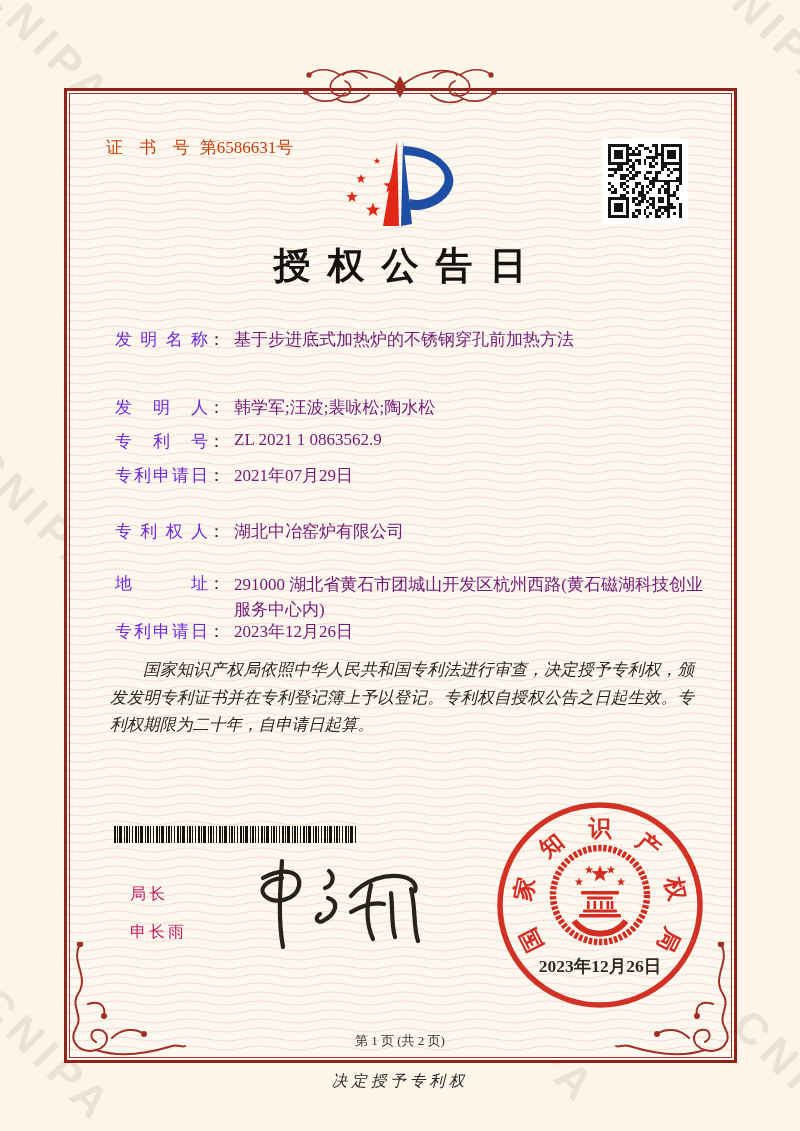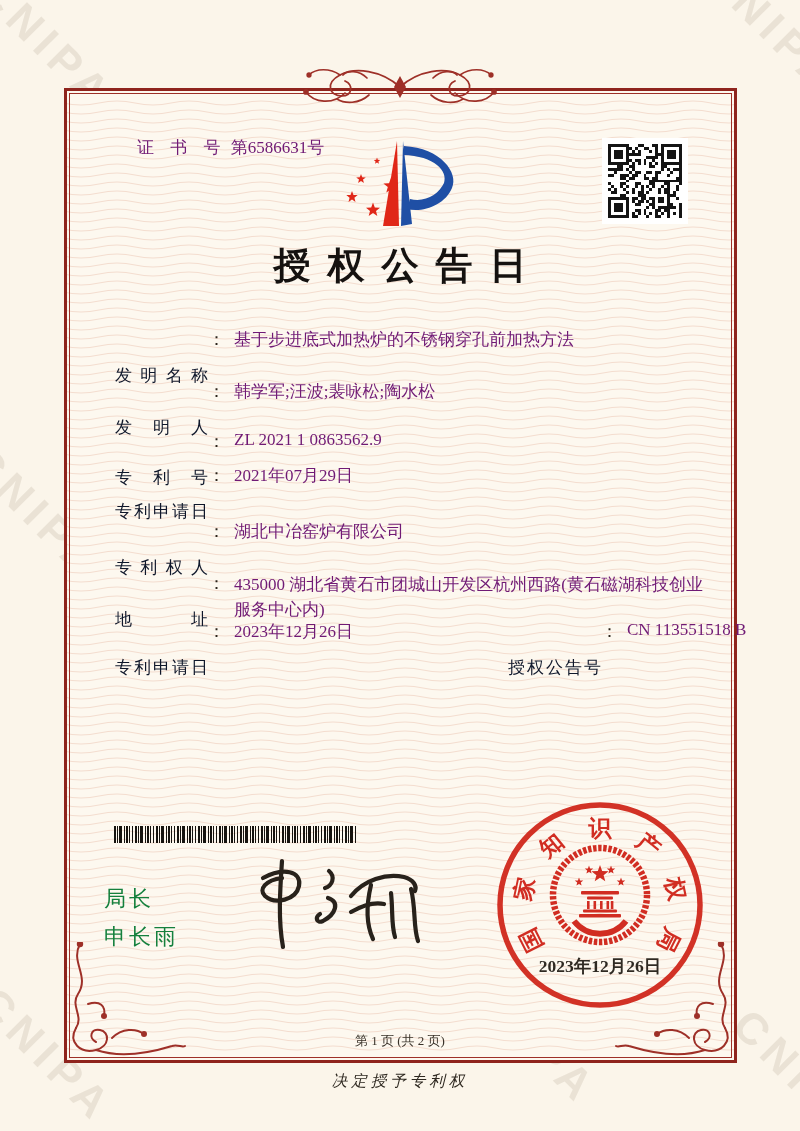--- a/index.html
+++ b/index.html
@@ -25,55 +25,55 @@
     border:3px solid #8f241d;box-sizing:border-box;
     background:#fdf8ef;
   }
   #frame-inner{
     position:absolute;left:2px;top:2px;right:2px;bottom:2px;
     border:1px solid #9e3028;
   }
   #waves{position:absolute;left:0;top:0;width:100%;height:100%;overflow:hidden;}
   
   #cert-no{
-    position:absolute;left:106px;top:136px;font-size:17px;color:#701a75;margin-left:31px;
+    position:absolute;left:106px;top:136px;font-size:17px;color:#c2410c;
   }
   #cert-no .sp{letter-spacing:6px;}
   
   #title{
     position:absolute;left:0;top:241px;width:800px;text-align:center;
     font-size:37px;font-weight:bold;letter-spacing:17px;text-indent:17px;color:#151210;
   }
   
   #qr-wrap{position:absolute;left:602px;top:138px;width:86px;height:86px;background:#ffffff;}
   #qr-wrap svg{position:absolute;left:6px;top:6px;}
   
   .row{position:absolute;left:115px;font-size:17px;white-space:nowrap;color:#2b241b;}
   .f-label{
     display:inline-block;width:93px;text-align:justify;text-align-last:justify;
-    vertical-align:top;color:#0f172a;margin-top:36px;
+    vertical-align:top;color:#6d28d9;
   }
   .colon{display:inline-block;vertical-align:top;margin-right:9px;}
   .f-value{display:inline-block;vertical-align:top;color:#701a75;}
   .f-value.wrap{white-space:normal;width:472px;line-height:25px;}
   .row2col{position:absolute;left:393px;top:0;}
   
   #paras{
     position:absolute;left:110px;top:656px;width:584px;
     font-size:16.5px;line-height:27.5px;font-style:italic;
     text-align:justify;color:#2a241c;
   }
   #paras p{margin:0 0 9px 0;text-indent:2em;}
   
   #barcode{position:absolute;left:114px;top:826px;width:243px;height:17px;display:flex;align-items:stretch;overflow:hidden;}
   #barcode i{display:block;background:#16130f;height:100%;flex:none;}
   
   .sig-label{
-    position:absolute;left:104px;font-size:22px;letter-spacing:3px;
-    font-family:"Liberation Sans","DejaVu Sans",sans-serif;color:#15803d;
+    position:absolute;left:130px;font-size:16px;letter-spacing:3px;
+    font-family:"Liberation Sans","DejaVu Sans",sans-serif;color:#be185d;
   }
   
   #page-info{position:absolute;left:0;top:1032px;width:800px;text-align:center;font-size:13px;color:#3a332a;}
   #cont-note{position:absolute;left:0;top:1071px;width:800px;text-align:center;font-size:15.5px;letter-spacing:4px;font-style:italic;color:#2e2820;}
   
   #seal{position:absolute;left:494px;top:799px;width:212px;height:212px;opacity:.95;}
   svg{display:block;}
 </style>
 </head>
 <body>
@@ -573,43 +573,41 @@
       <rect x="20" y="24" width="1" height="1" fill="#141414"></rect>
       <rect x="24" y="24" width="1" height="1" fill="#141414"></rect>
     </svg>
 </div>
 
 <div id="title">授权公告日</div>
 
 <div class="row" style="top:328px">
   <span class="f-label">发明名称</span><span class="colon">：</span><span class="f-value">基于步进底式加热炉的不锈钢穿孔前加热方法</span>
 </div>
-<div class="row" style="top:380px">
+<div class="row" style="top:396px">
   <span class="f-label">发明人</span><span class="colon">：</span><span class="f-value">韩学军;汪波;裴咏松;陶水松</span>
 </div>
 <div class="row" style="top:430px">
   <span class="f-label">专利号</span><span class="colon">：</span><span class="f-value">ZL 2021 1 0863562.9</span>
 </div>
 <div class="row" style="top:464px">
   <span class="f-label">专利申请日</span><span class="colon">：</span><span class="f-value">2021年07月29日</span>
 </div>
 <div class="row" style="top:520px">
   <span class="f-label">专利权人</span><span class="colon">：</span><span class="f-value">湖北中冶窑炉有限公司</span>
 </div>
 <div class="row" style="top:572px">
-  <span class="f-label">地址</span><span class="colon">：</span><span class="f-value wrap">435000 湖北省黄石市团城山开发区杭州西路(黄石磁湖科技创业服务中心内)</span>
+  <span class="f-label">地址</span><span class="colon">：</span><span class="f-value wrap">291000 湖北省黄石市团城山开发区杭州西路(黄石磁湖科技创业服务中心内)</span>
 </div>
 <div class="row" style="top:620px;width:620px">
   <span class="f-label">专利申请日</span><span class="colon">：</span><span class="f-value">2023年12月26日</span>
-  <span class="row2col">
-    <span class="f-label">授权公告号</span><span class="colon">：</span><span class="f-value">CN 113551518 B</span>
-  </span>
 </div>
 
 <div id="paras">
+  <p>国家知识产权局依照中华人民共和国专利法进行审查，决定授予专利权，颁发发明专利证书并在专利登记簿上予以登记。专利权自授权公告之日起生效。专利权期限为二十年，自申请日起算。</p>
 </div>
 
 <div id="barcode">
     <i style="width: 2px; margin-right: 1px;"></i>
     <i style="width: 1px; margin-right: 1px;"></i>
     <i style="width: 3px; margin-right: 2px;"></i>
     <i style="width: 1px; margin-right: 1px;"></i>
     <i style="width: 2px; margin-right: 1px;"></i>
     <i style="width: 1px; margin-right: 2px;"></i>
     <i style="width: 1px; margin-right: 2px;"></i>

